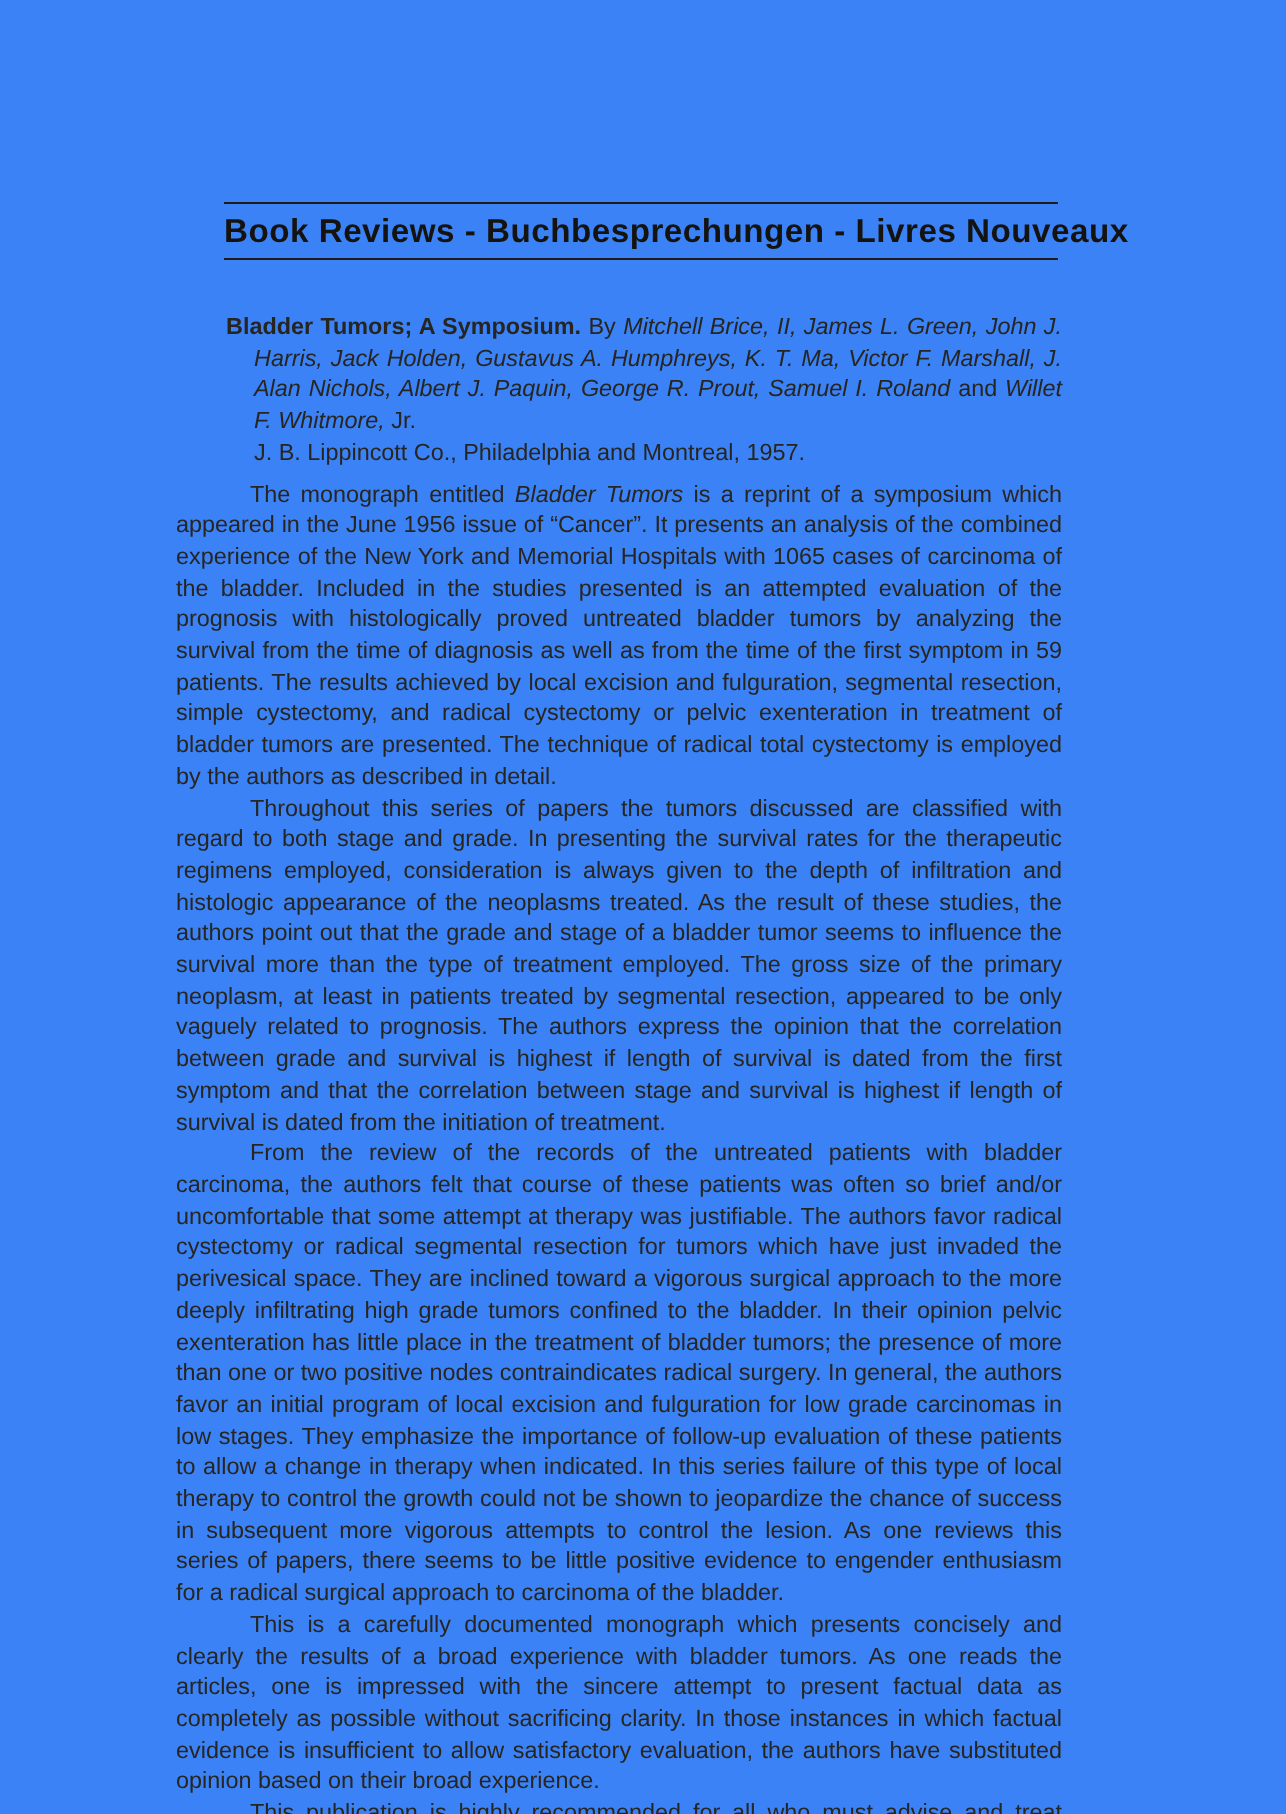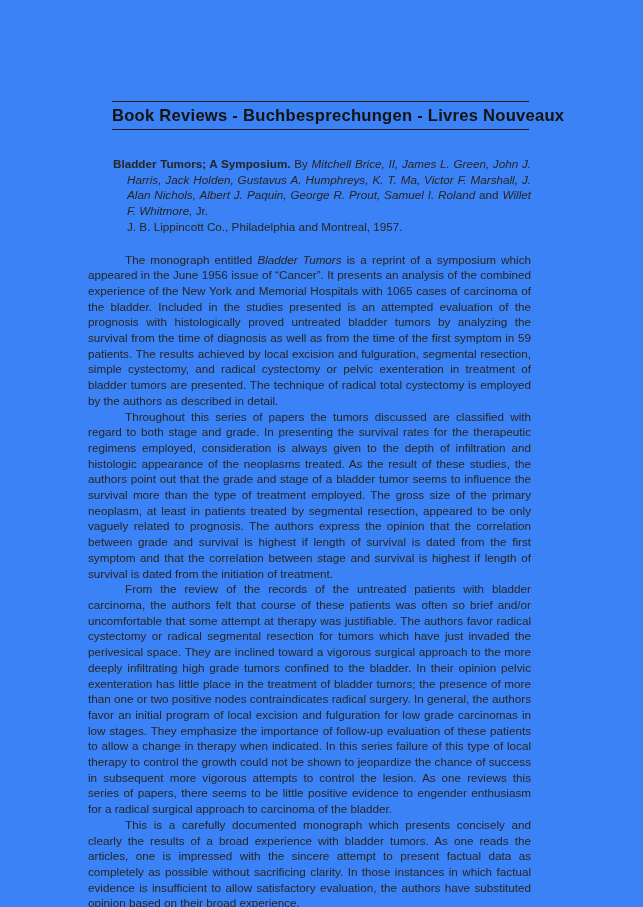--- a/index.html
+++ b/index.html
@@ -35,21 +35,21 @@
   .body-col {
     position: absolute;
     left: 88px;
     top: 156px;
     width: 443px;
     font-size: 11.7px;
     line-height: 15.7px;
     text-align: justify;
   }
   .citation {
-    margin: 0 0 17px 0;
+    margin: 0 0 5px 0;
     padding-left: 39px;
     text-indent: -14px;
   }
   .para { margin: 0; text-indent: 37px; }
   .para.last { position: relative; }
   .b { font-weight: 700; }
   .i { font-style: italic; }
   .sig {
     position: absolute;
     right: 0;

